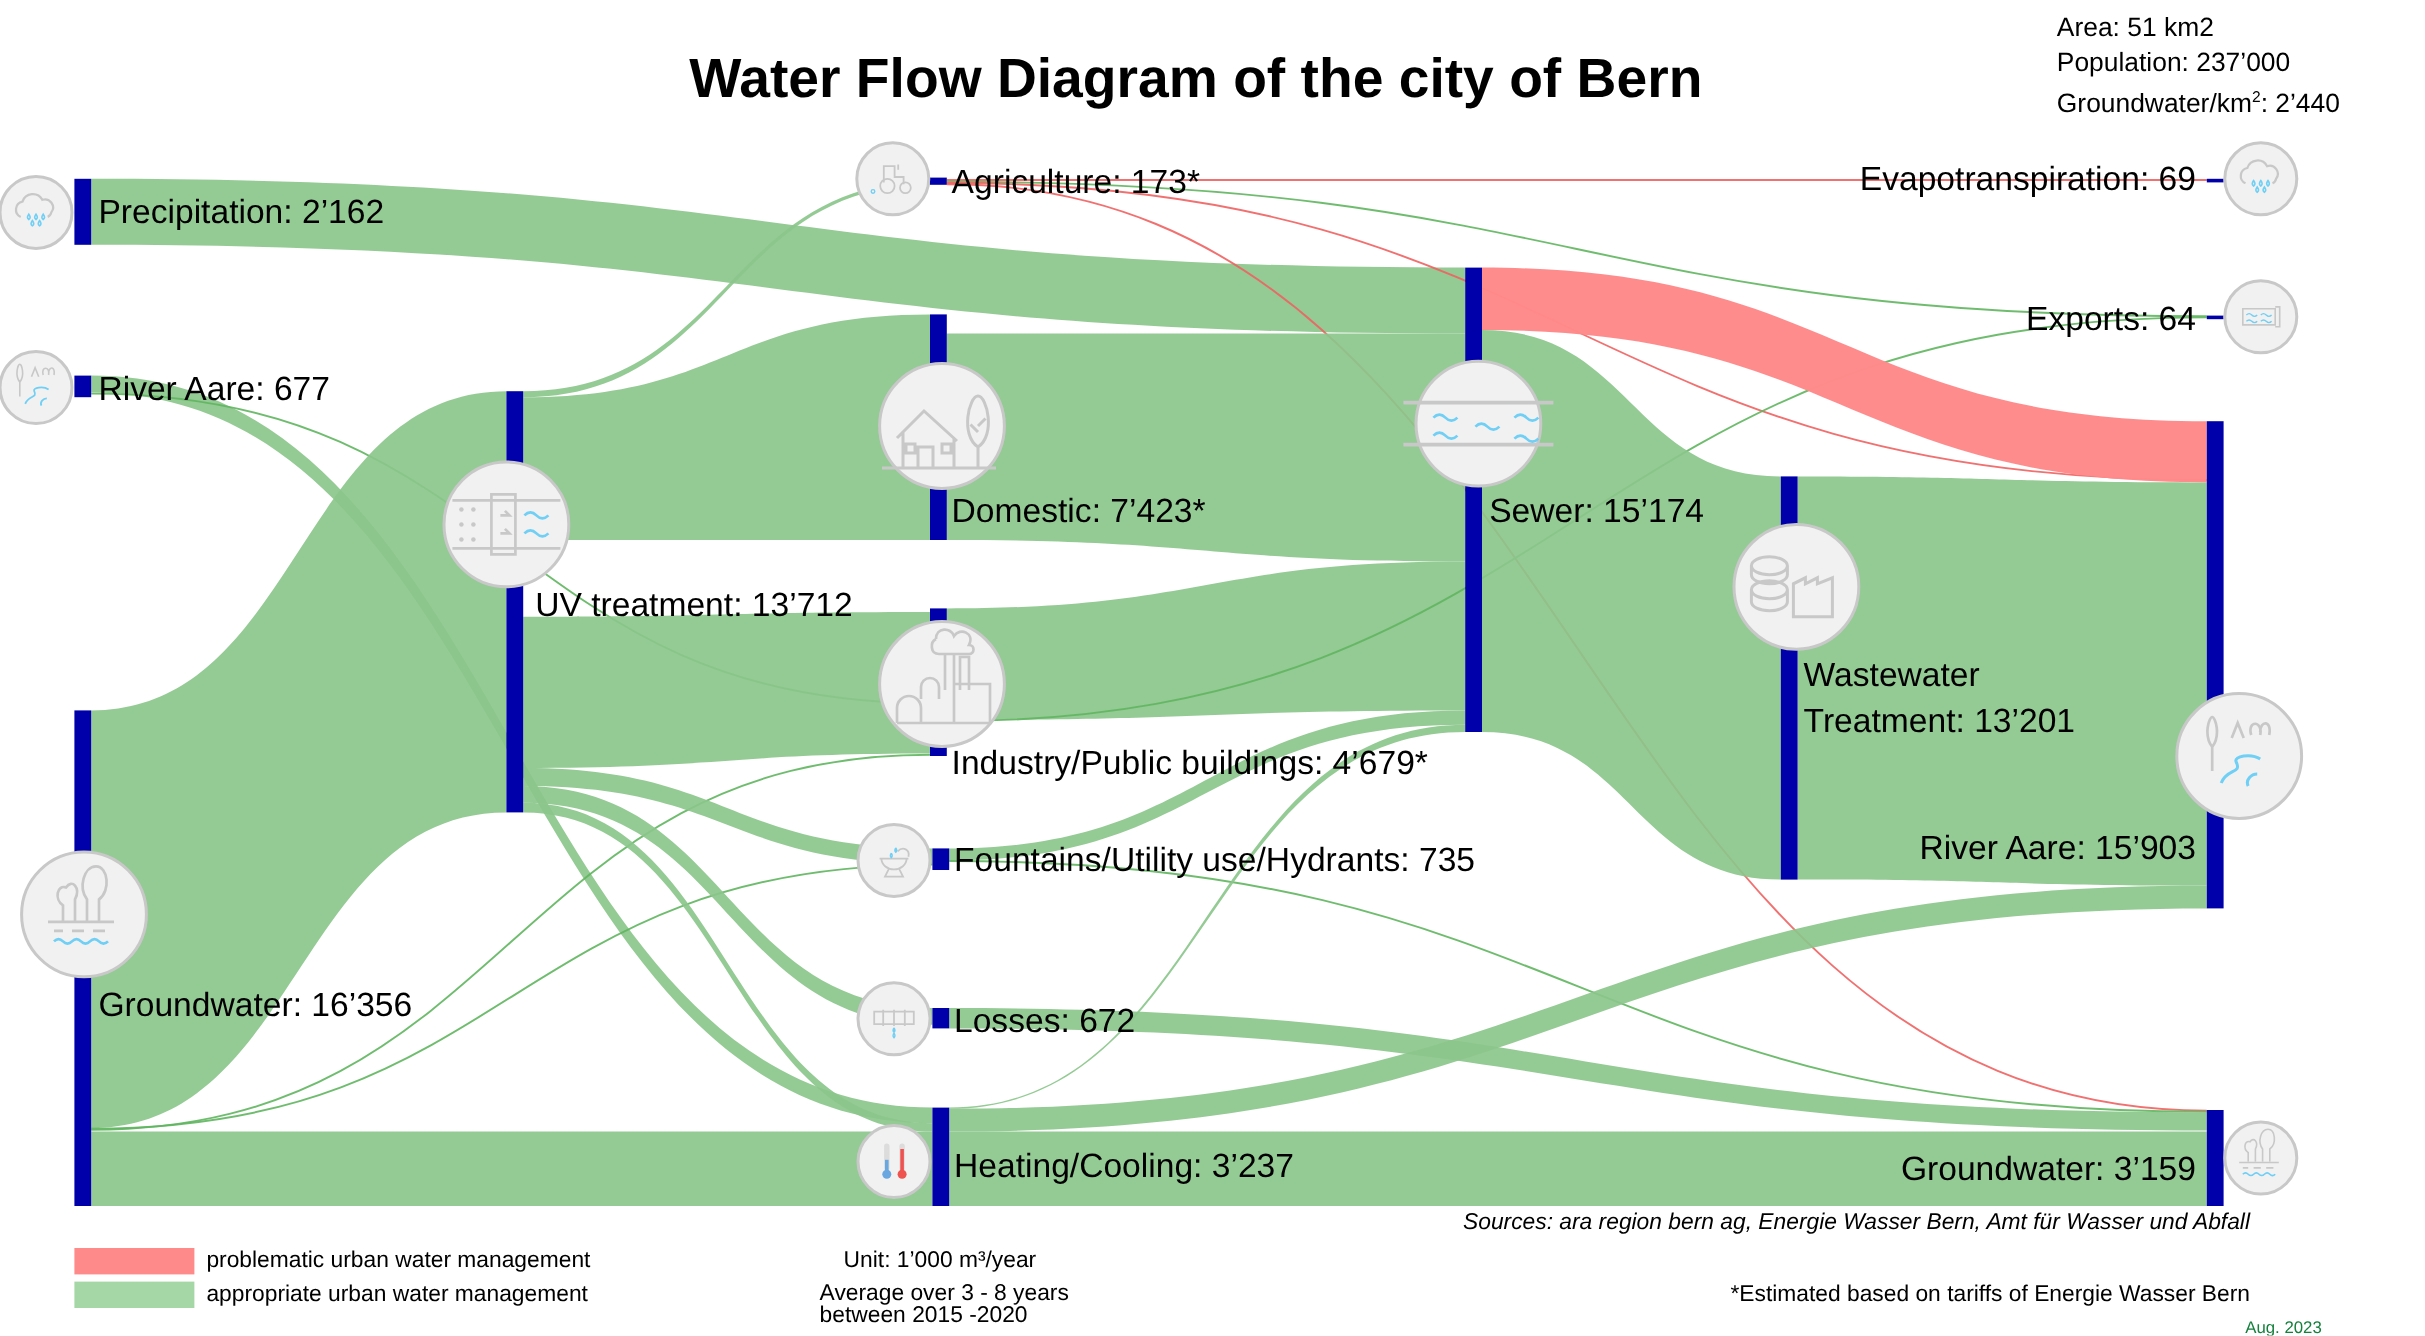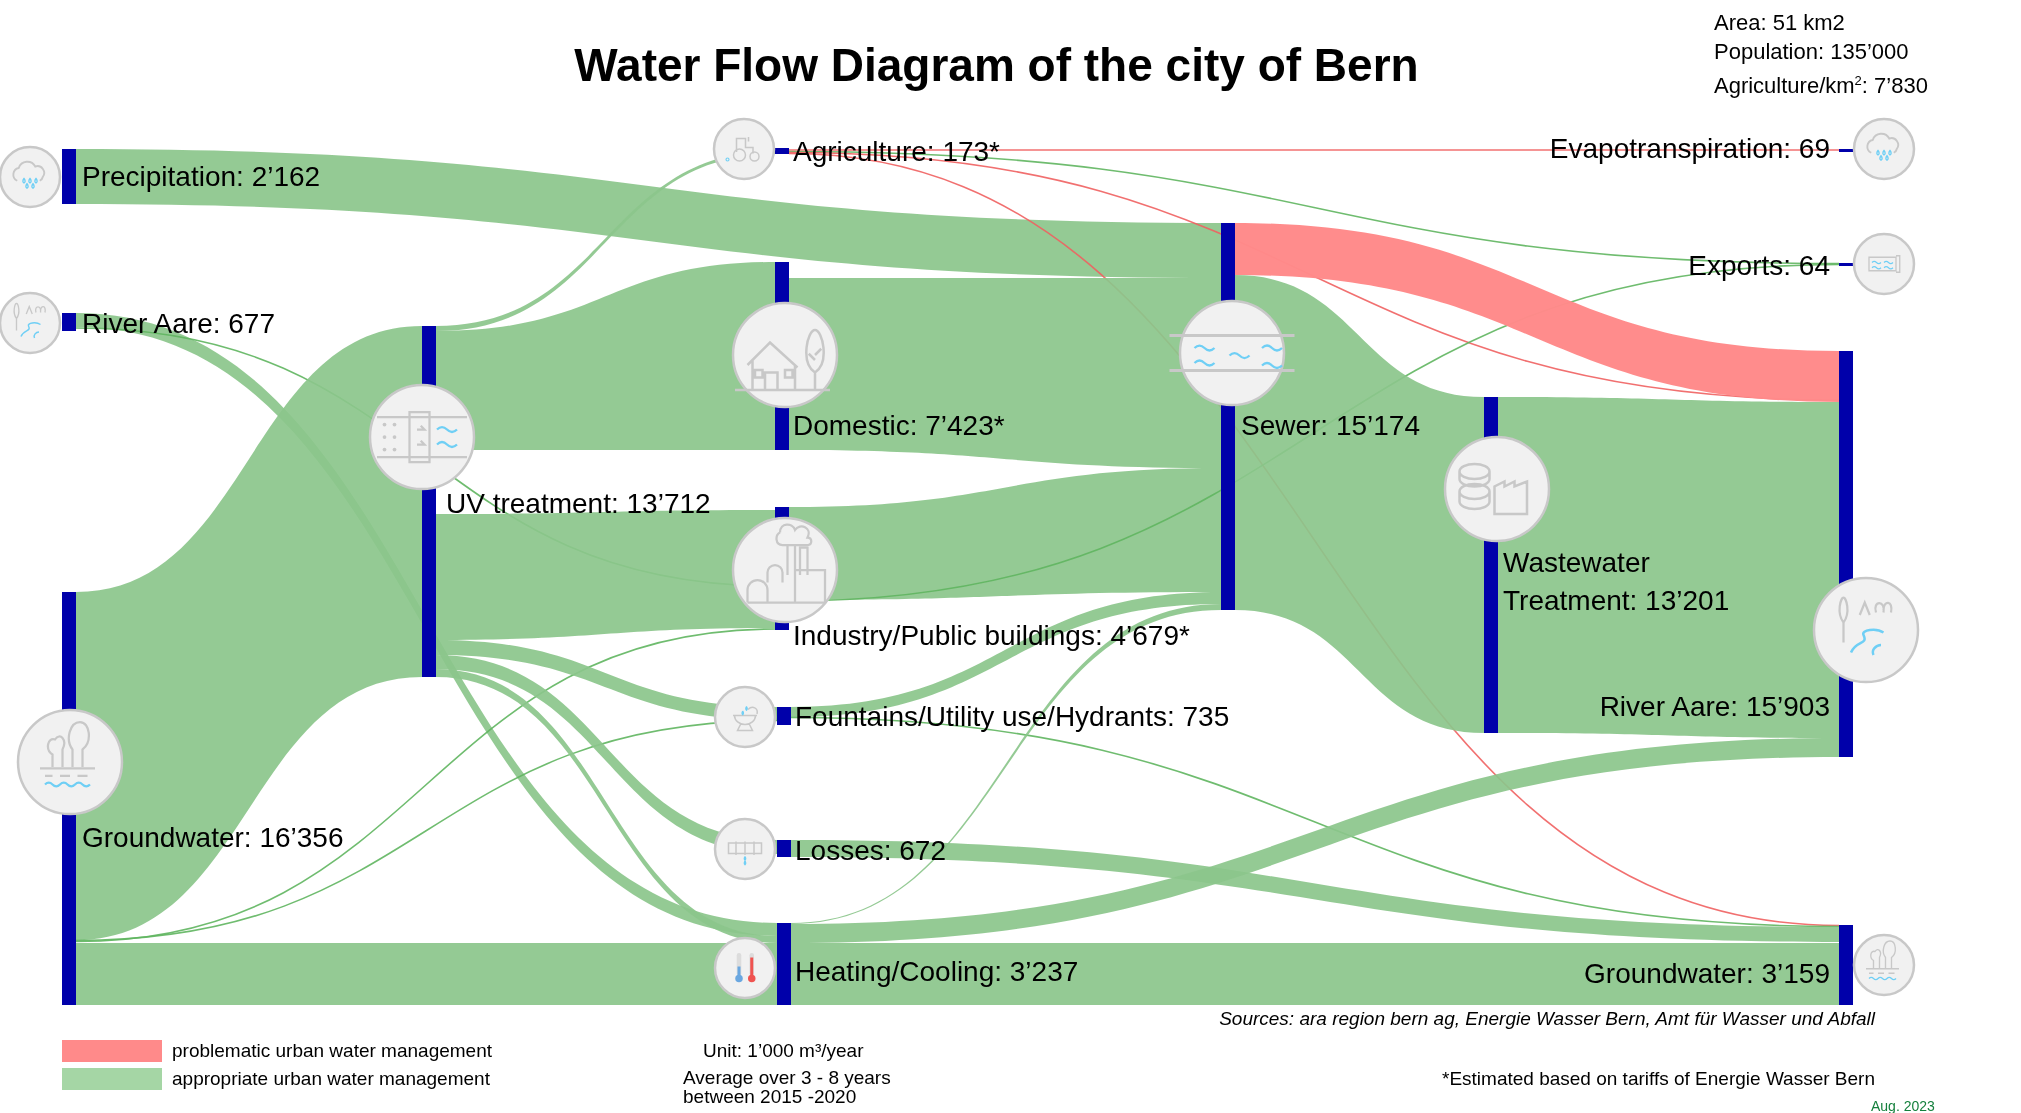--- a/index.html
+++ b/index.html
@@ -16,22 +16,22 @@
   .swatch { position:absolute; width:100px; height:22px; }
   #aug { position:absolute; left:1871px; top:1098px; font-size:14px; color:#15803d; }
 </style>
 </head>
 <body>
 
 <div id="title"><span>Water Flow Diagram of the city of Bern</span></div>
 
 <div id="stats">
   <div>Area: 51 km2</div>
-  <div>Population: 135’000</div>
-  <div><span>Agriculture/km</span><sup>2</sup><span>: 7’830</span></div>
+  <div>Population: 237’000</div>
+  <div><span>Groundwater/km</span><sup>2</sup><span>: 2’440</span></div>
 </div>
 
 <svg id="diagram" width="2021" height="1113">
   <g id="flows-layer">
       <path d="M76,149 C648.5,149 648.5,223 1221,223 L1221,278 C648.5,278 648.5,204 76,204 Z" fill="#8bc68b" fill-opacity="0.92"></path>
       <path d="M76,313 C426.5,313 426.5,923 777,923 L777,936 C426.5,936 426.5,327 76,327 Z" fill="#8bc68b" fill-opacity="0.92"></path>
       <path d="M76,328 C425.5,328 425.5,586 775,586" fill="none" stroke="#5fb55f" stroke-width="1.6" stroke-opacity="0.9"></path>
       <path d="M76,592 C249,592 249,326 422,326 L422,677 C249,677 249,940 76,940 Z" fill="#8bc68b" fill-opacity="0.92"></path>
       <path d="M76,943 C426.5,943 426.5,943 777,943 L777,1005 C426.5,1005 426.5,1005 76,1005 Z" fill="#8bc68b" fill-opacity="0.92"></path>
       <path d="M76,940.5 C426.5,940.5 426.5,720.5 777,720.5" fill="none" stroke="#5fb55f" stroke-width="1.6" stroke-opacity="0.9"></path>

